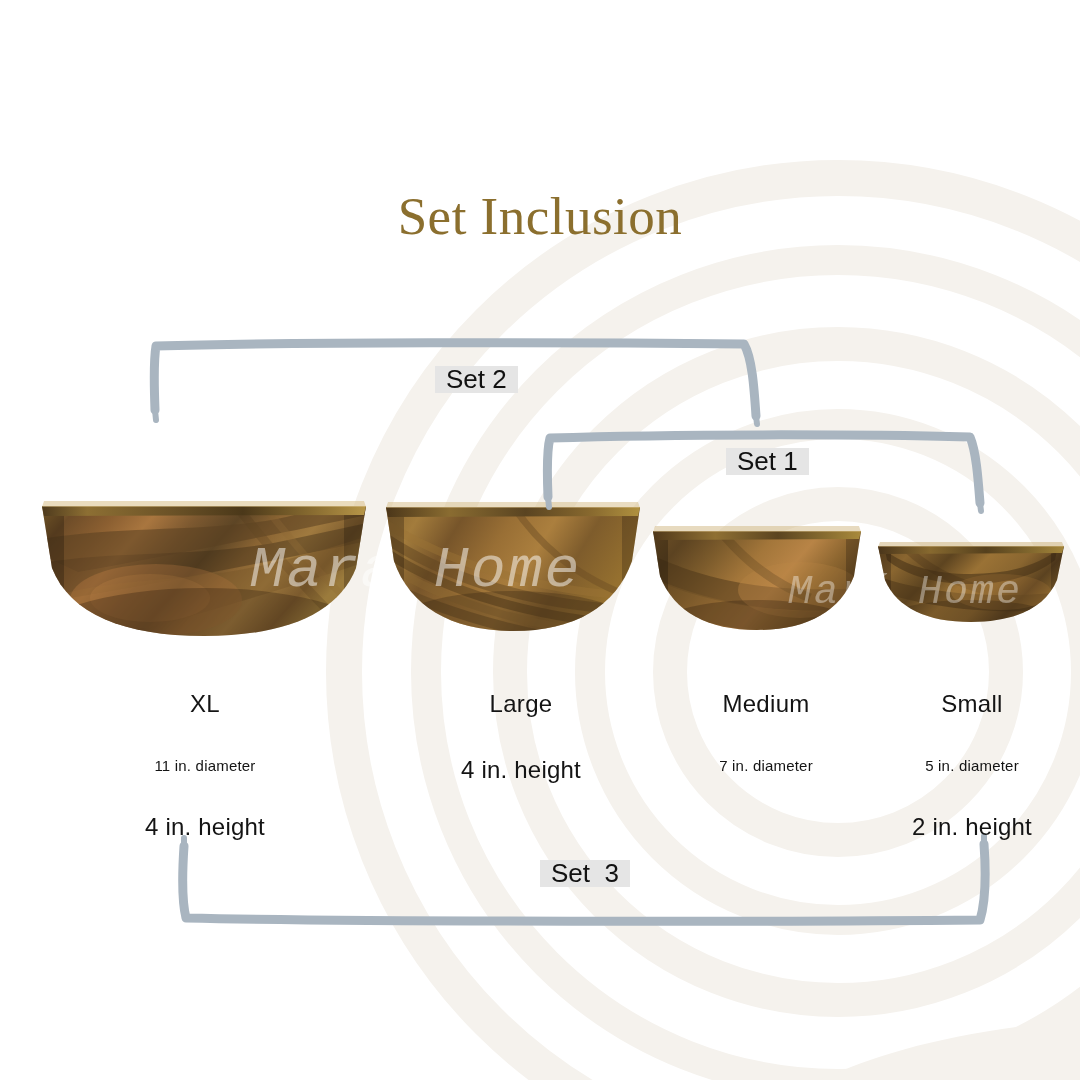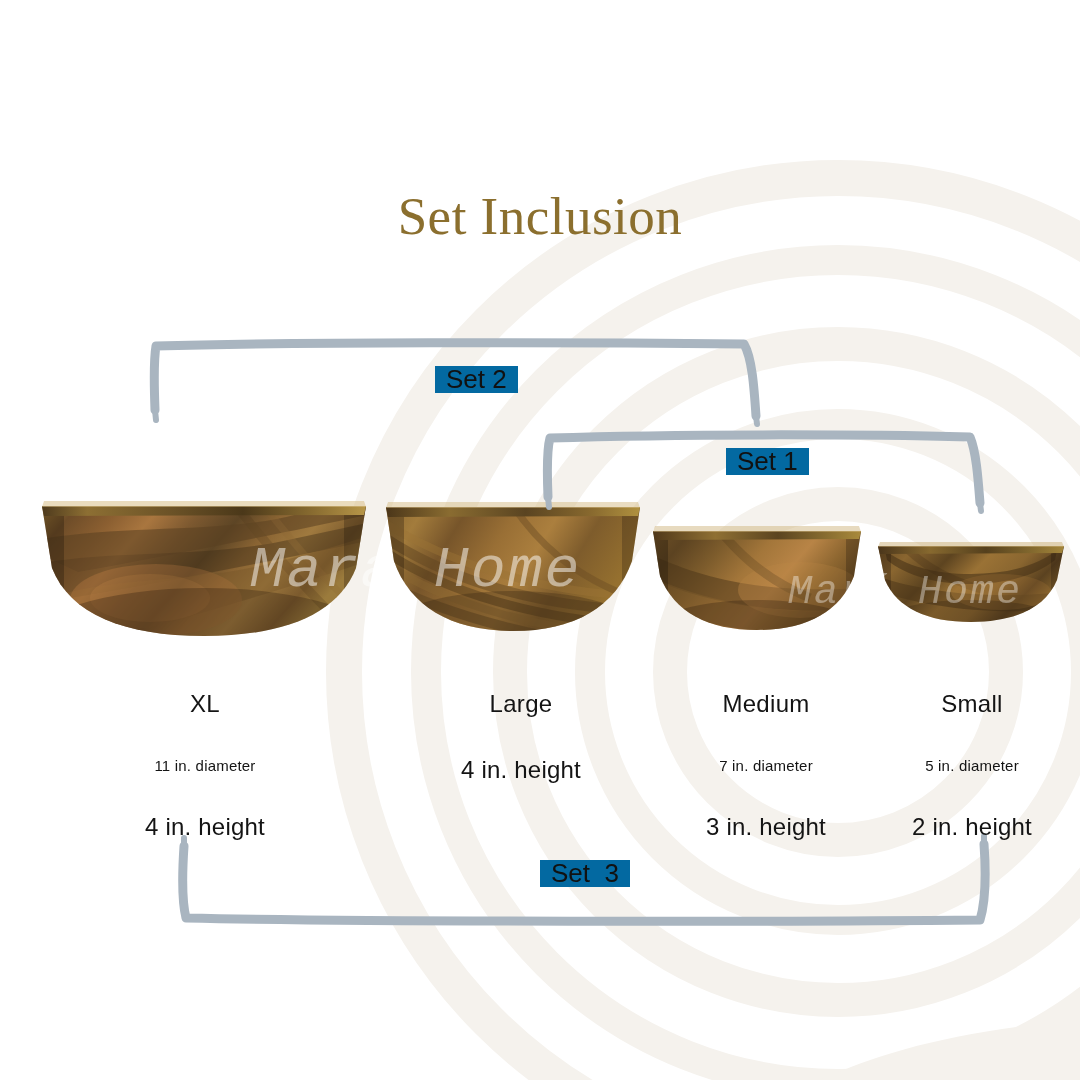--- a/index.html
+++ b/index.html
@@ -37,21 +37,21 @@
   .bowl-row { position:absolute; left:0; top:0; width:1080px; height:1080px; }
   .bowl { position:absolute; }
 
   
   .bracket { position:absolute; }
   .bracket-label {
     position:absolute;
     font-family:"Liberation Sans", sans-serif;
     font-size:26px;
     color:#111111;
-    background:#0369a1;
+    background:#e5e5e5;
     padding:0 11px;
     white-space:pre;
     line-height:1.05;
   }
 
   
   .caption {
     position:absolute;
     text-align:center;
     font-family:"Liberation Sans", sans-serif;
@@ -322,21 +322,20 @@
   </div>
 
   <div class="caption" style="left:396px; top:660px; width:250px;">
     <div class="cap-name">Large</div>
     <div class="cap-ht">4 in. height</div>
   </div>
 
   <div class="caption" style="left:641px; top:660px; width:250px;">
     <div class="cap-name">Medium</div>
     <div class="cap-dim">7 in. diameter</div>
-    <div class="cap-ht">3 in. height</div>
   </div>
 
   <div class="caption" style="left:847px; top:660px; width:250px;">
     <div class="cap-name">Small</div>
     <div class="cap-dim">5 in. diameter</div>
     <div class="cap-ht">2 in. height</div>
   </div>
 
 </div>
 

